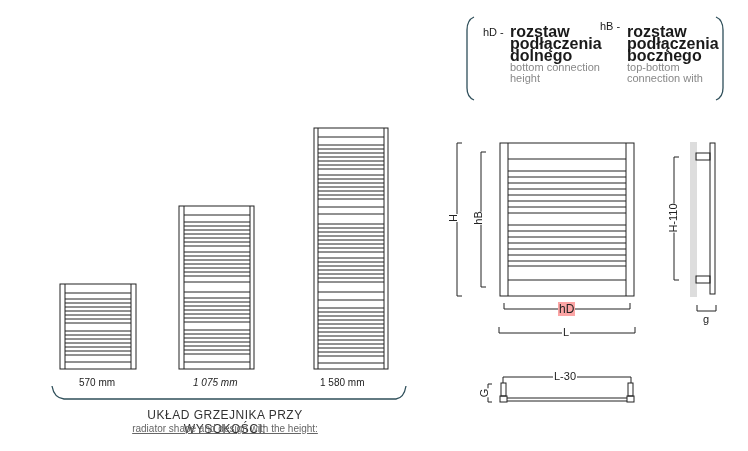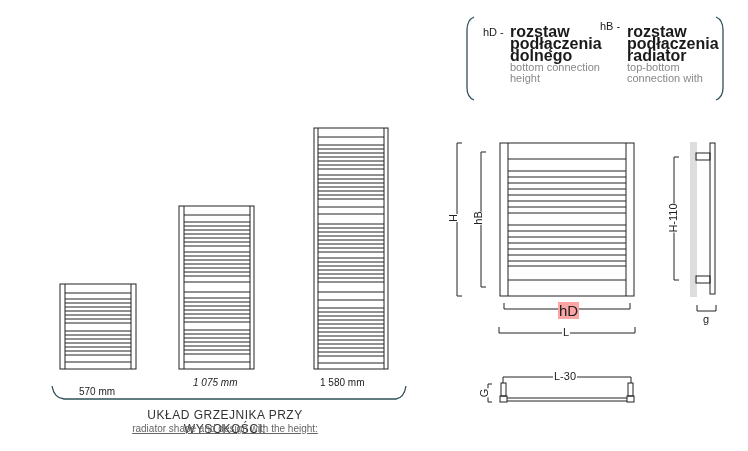--- a/index.html
+++ b/index.html
@@ -203,32 +203,32 @@
   <div class="legend-bold">rozstaw</div>
   <div class="legend-bold">podłączenia</div>
   <div class="legend-bold">dolnego</div>
   <div class="legend-en">bottom connection</div>
   <div class="legend-en">height</div>
 </div>
 <div class="abs legend-term" style="left:600px;top:20px;">hB -</div>
 <div class="abs" style="left:627px;top:26px;">
   <div class="legend-bold">rozstaw</div>
   <div class="legend-bold">podłączenia</div>
-  <div class="legend-bold">radiator</div>
+  <div class="legend-bold">bocznego</div>
   <div class="legend-en">top-bottom</div>
   <div class="legend-en">connection with</div>
 </div>
 
-<div class="abs height-label" style="left:79px;top:377px;margin-top:9px;">570 mm</div>
+<div class="abs height-label" style="left:79px;top:377px;">570 mm</div>
 <div class="abs height-label" style="left:193px;top:377px;font-style:italic;">1 075 mm</div>
 <div class="abs height-label" style="left:320px;top:377px;">1 580 mm</div>
 
 <div class="abs title-pl" style="left:110px;top:408px;width:230px;text-align:center;">UKŁAD GRZEJNIKA PRZY WYSOKOŚCI:</div>
 <div class="abs title-en" style="left:110px;top:423px;width:230px;text-align:center;">radiator shape and design with the height:</div>
 
 <div class="abs" style="left:449px;top:212px;font-size:11px;background:#fff;transform:rotate(-90deg);">H</div>
 <div class="abs" style="left:471px;top:212px;font-size:11px;background:#fff;transform:rotate(-90deg);">hB</div>
-<div class="abs" style="left:558px;top:302px;font-size:15px;background:#fca5a5;padding:0 1px;">hD</div>
+<div class="abs" style="left:558px;top:302px;font-size:12px;background:#fca5a5;padding:0 1px;">hD</div>
 <div class="abs" style="left:562px;top:326px;font-size:11px;background:#fff;padding:0 1px;">L</div>
 <div class="abs" style="left:658px;top:212px;font-size:11px;background:#fff;transform:rotate(-90deg);">H-110</div>
 <div class="abs" style="left:703px;top:313px;font-size:11px;">g</div>
 <div class="abs" style="left:553px;top:370px;font-size:11px;background:#fff;padding:0 1px;">L-30</div>
 <div class="abs" style="left:480px;top:387px;font-size:11px;background:#fff;transform:rotate(-90deg);">G</div>
 
 </body></html>

